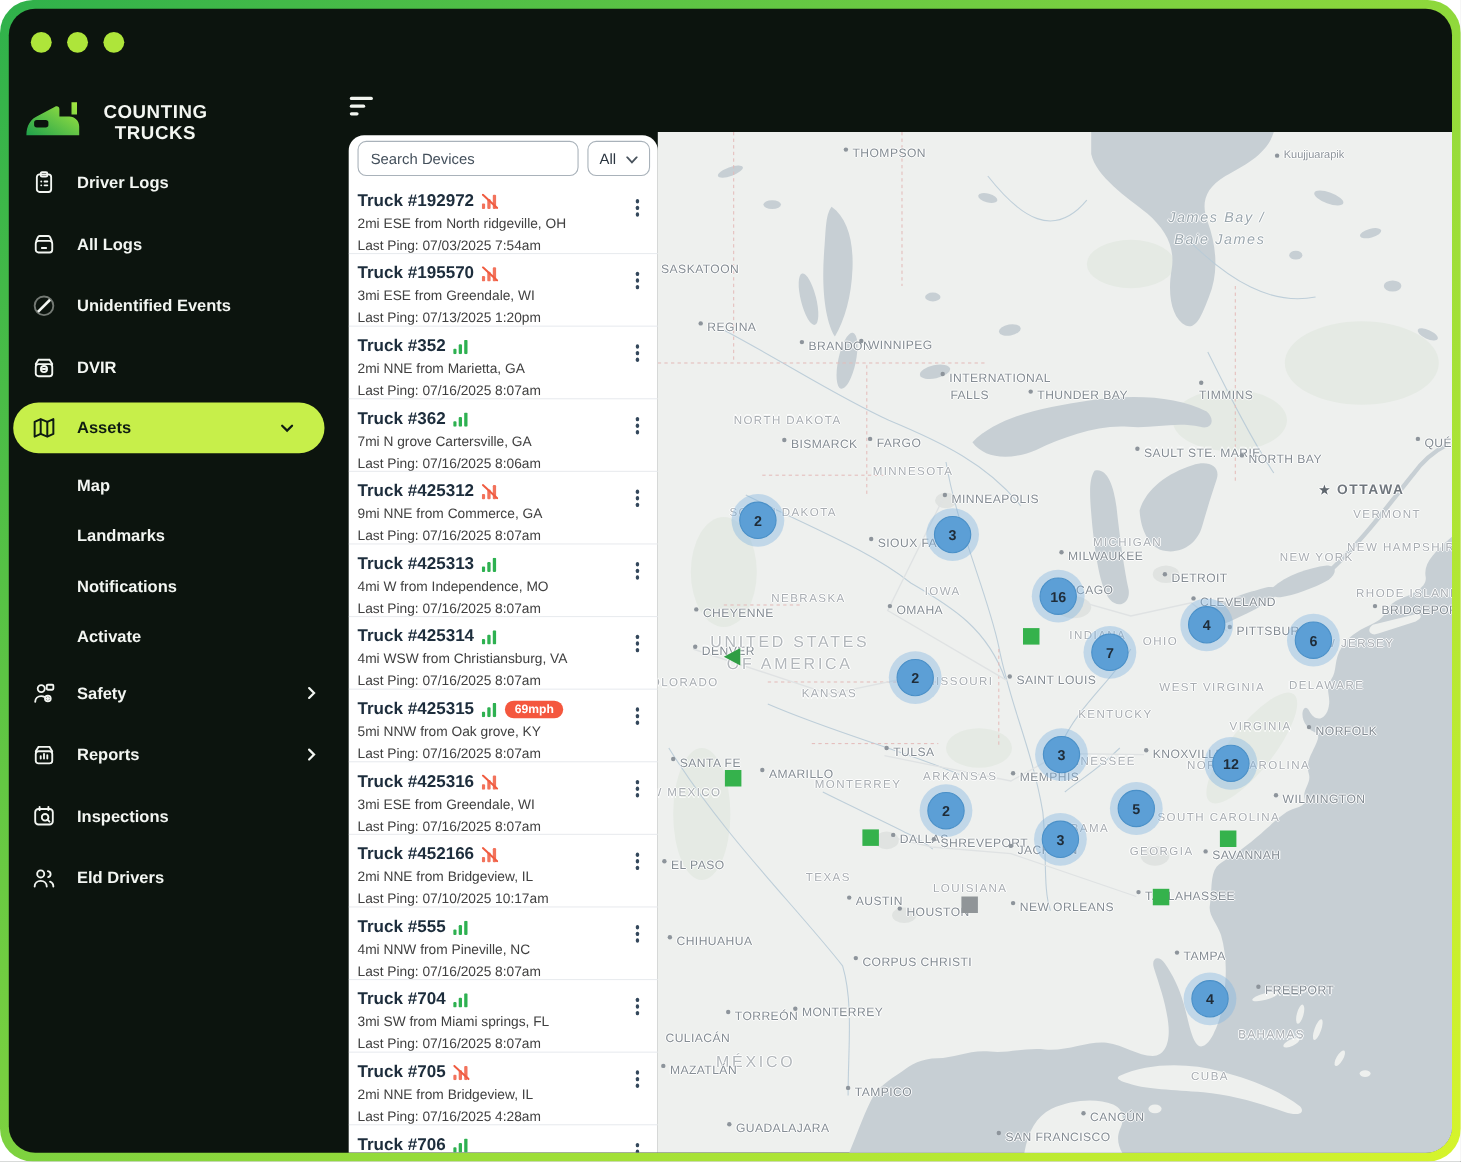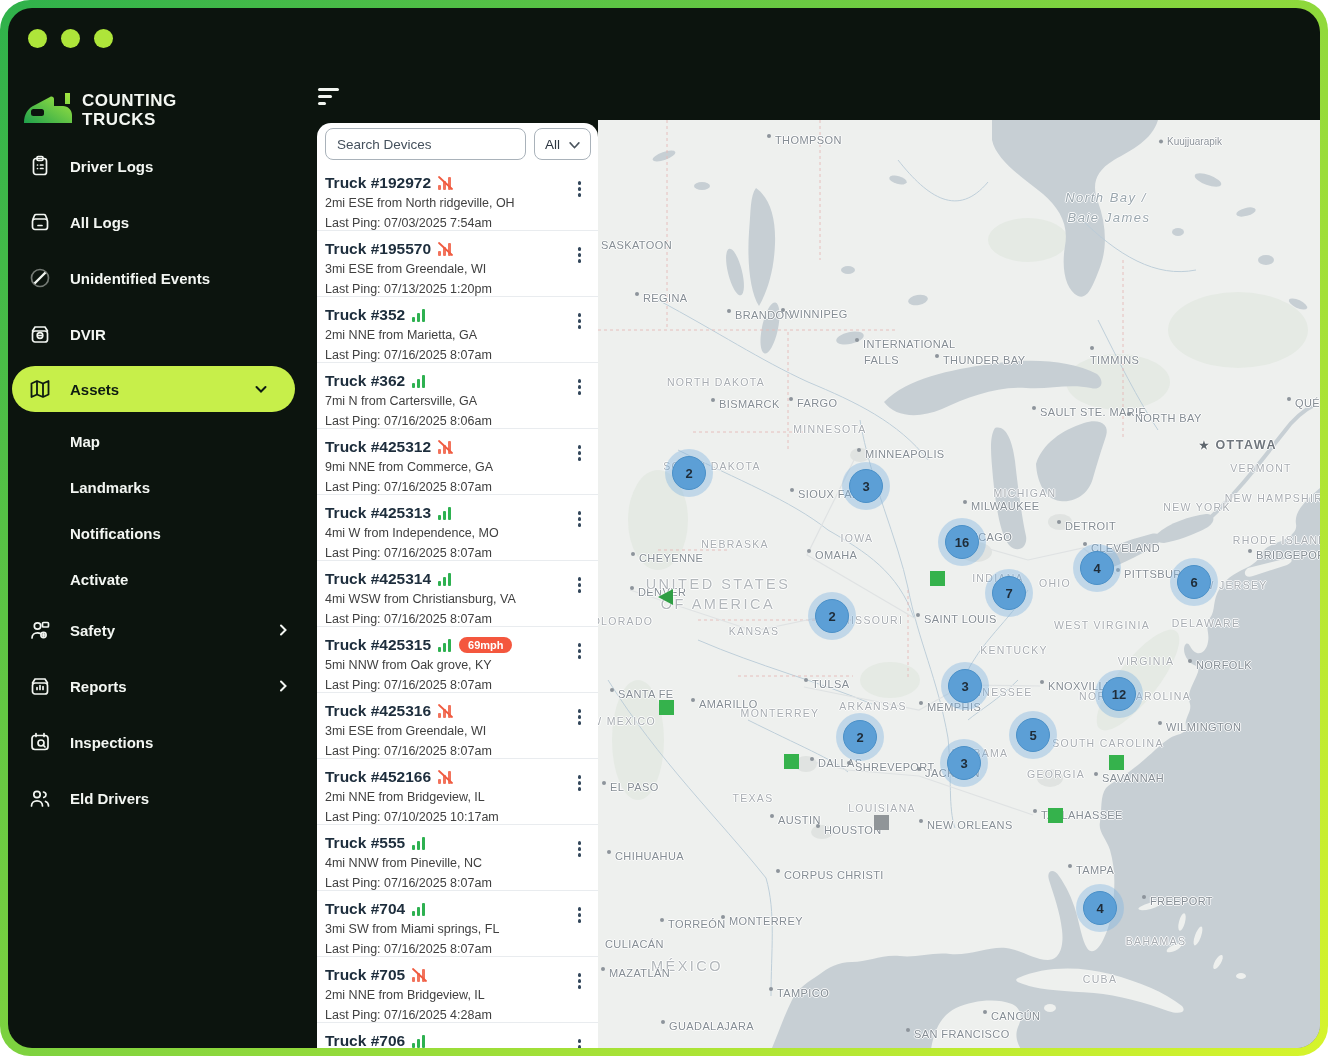--- a/index.html
+++ b/index.html
@@ -5,21 +5,21 @@
   html,body{margin:0;padding:0;background:#fff;}
   .stage{position:relative;width:1328px;height:1056px;font-family:"Liberation Sans",sans-serif;}
   .frame{position:absolute;inset:0;border-radius:30px;padding:8px;box-sizing:border-box;
     background:linear-gradient(135deg,#2fb14b 0%,#7ed23f 45%,#d6f42c 100%);}
   .win{position:relative;width:100%;height:100%;border-radius:24px;background:#0c140e;overflow:hidden;}
   
   .lights{position:absolute;left:20px;top:21px;display:flex;gap:14px;}
   .light{width:19px;height:19px;border-radius:50%;background:var(--accent2,#aee53a);}
   
   .sidebar{position:absolute;left:0;top:0;bottom:0;width:309px;}
-  .brand{position:absolute;left:14px;top:80px;display:flex;align-items:center;gap:8px;}
+  .brand{position:absolute;left:14px;top:80px;display:flex;align-items:center;gap:20px;text-align:center;}
   .brand-text{color:#f4f7f2;font-weight:800;font-size:17px;line-height:19px;letter-spacing:.5px;}
   .nav{position:absolute;left:0;right:0;top:130px;}
   .nav-item{height:56px;display:flex;align-items:center;padding-left:20px;gap:18px;color:#f3f6f2;
     font-size:15px;font-weight:700;cursor:pointer;position:relative;}
   .nav-item .nico{width:24px;height:24px;flex:0 0 24px;color:#f3f6f2;}
   .nav-item.active{height:46px;margin:4px 22px 6px 4px;border-radius:23px;background:var(--accent,#c7ef4a);
     color:#0e1b12;padding-left:16px;}
   .nav-item.active .nico{color:#0e1b12;}
   .nav-sub{height:46px;display:flex;align-items:center;padding-left:62px;color:#f3f6f2;font-size:15px;
     font-weight:700;cursor:pointer;}
@@ -282,21 +282,21 @@
               <div class="dev-title">
                 <span>Truck #362</span>
                 <span class="sig on">
                   <svg width="14" height="13" viewBox="0 0 14 13" fill="currentColor">
                     <rect x="0" y="8" width="3" height="5" rx="1"></rect>
                     <rect x="5" y="4" width="3" height="9" rx="1"></rect>
                     <rect x="10" y="0" width="3" height="13" rx="1"></rect>
                   </svg>
                 </span>
               </div>
-              <div class="dev-sub">7mi N from Cartersville, GA</div>
+              <div class="dev-sub">7mi N grove Cartersville, GA</div>
               <div class="dev-sub">Last Ping: 07/16/2025 8:06am</div>
               <div class="kebab">
                 <i></i>
                 <i></i>
                 <i></i>
               </div>
             </div>
             <div class="dev">
               <div class="dev-title">
                 <span>Truck #425312</span>
@@ -603,21 +603,21 @@
       </svg>
       <div style="position:absolute;inset:0;">
             <span class="ml ml-city" style="left: 169px; top: 20px;">
               <i class="dot"></i>
               <u style="text-decoration: none;">THOMPSON</u>
             </span>
             <span class="ml ml-mc" style="left: 561px; top: 21px;">
               <i class="dot"></i>
               <u style="text-decoration: none;">Kuujjuarapik</u>
             </span>
-            <span class="ml ml-water" style="left: 508px; top: 77px;"><u style="text-decoration: none;">North Bay /</u></span>
+            <span class="ml ml-water" style="left: 508px; top: 77px;"><u style="text-decoration: none;">James Bay /</u></span>
             <span class="ml ml-water" style="left: 511px; top: 97px;"><u style="text-decoration: none;">Baie James</u></span>
             <span class="ml ml-cityn" style="left: 3px; top: 125px;">
               <u style="text-decoration: none;">SASKATOON</u>
             </span>
             <span class="ml ml-city" style="left: 37px; top: 178px;">
               <i class="dot"></i>
               <u style="text-decoration: none;">REGINA</u>
             </span>
             <span class="ml ml-city" style="left: 129px; top: 195px;">
               <i class="dot"></i>

